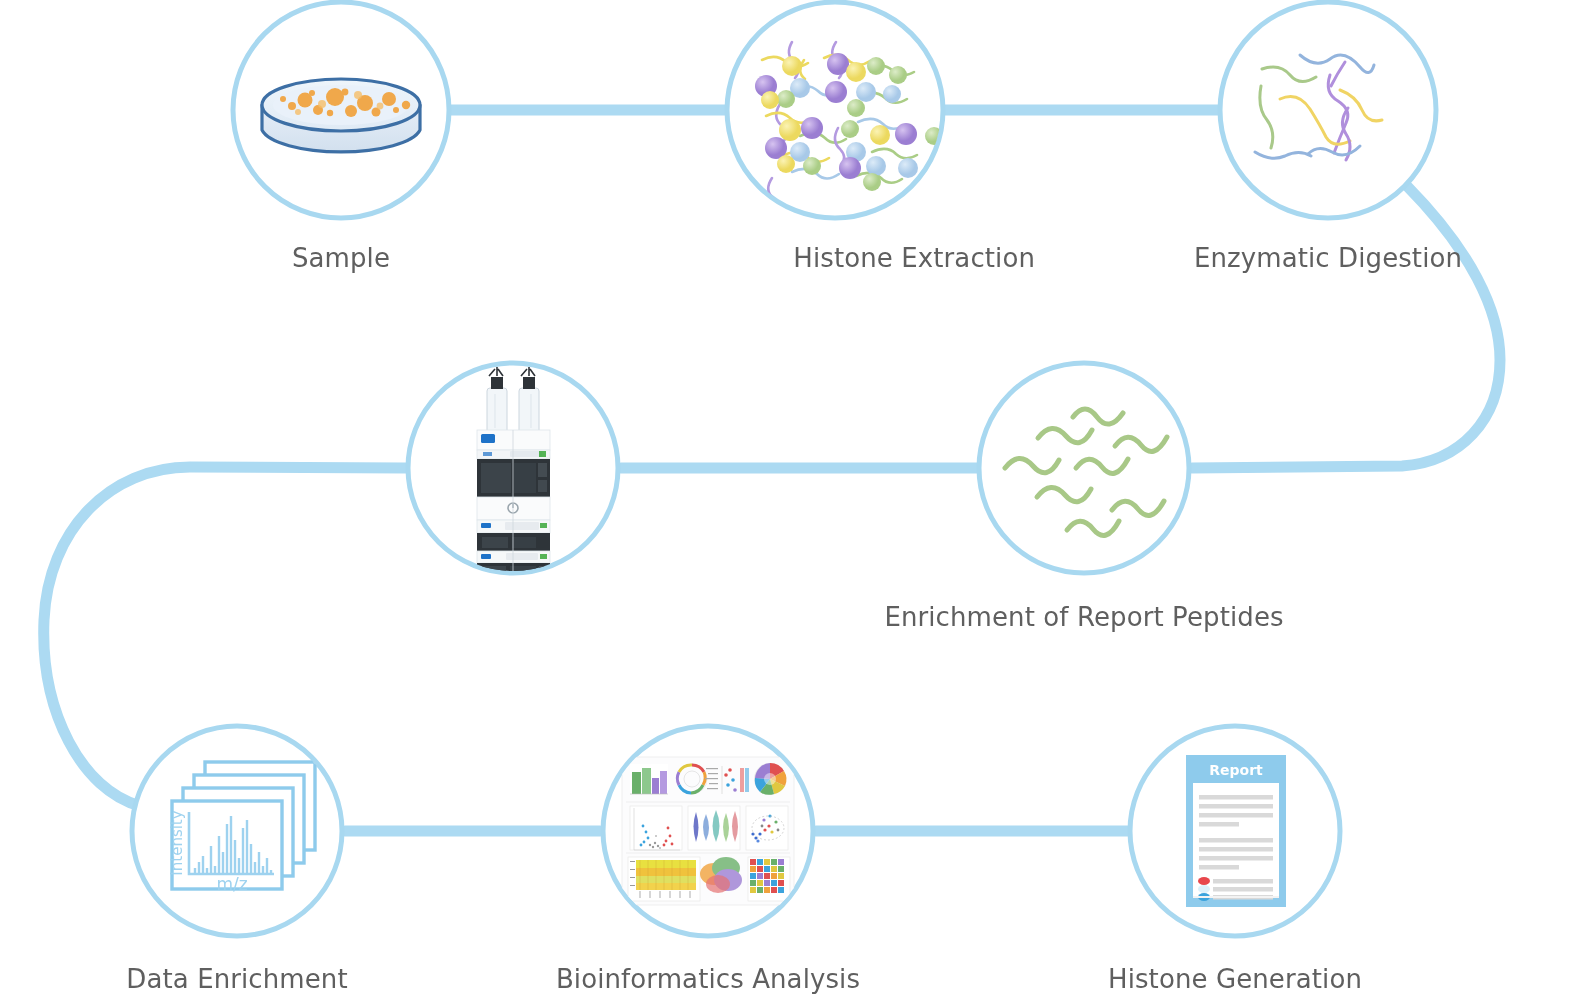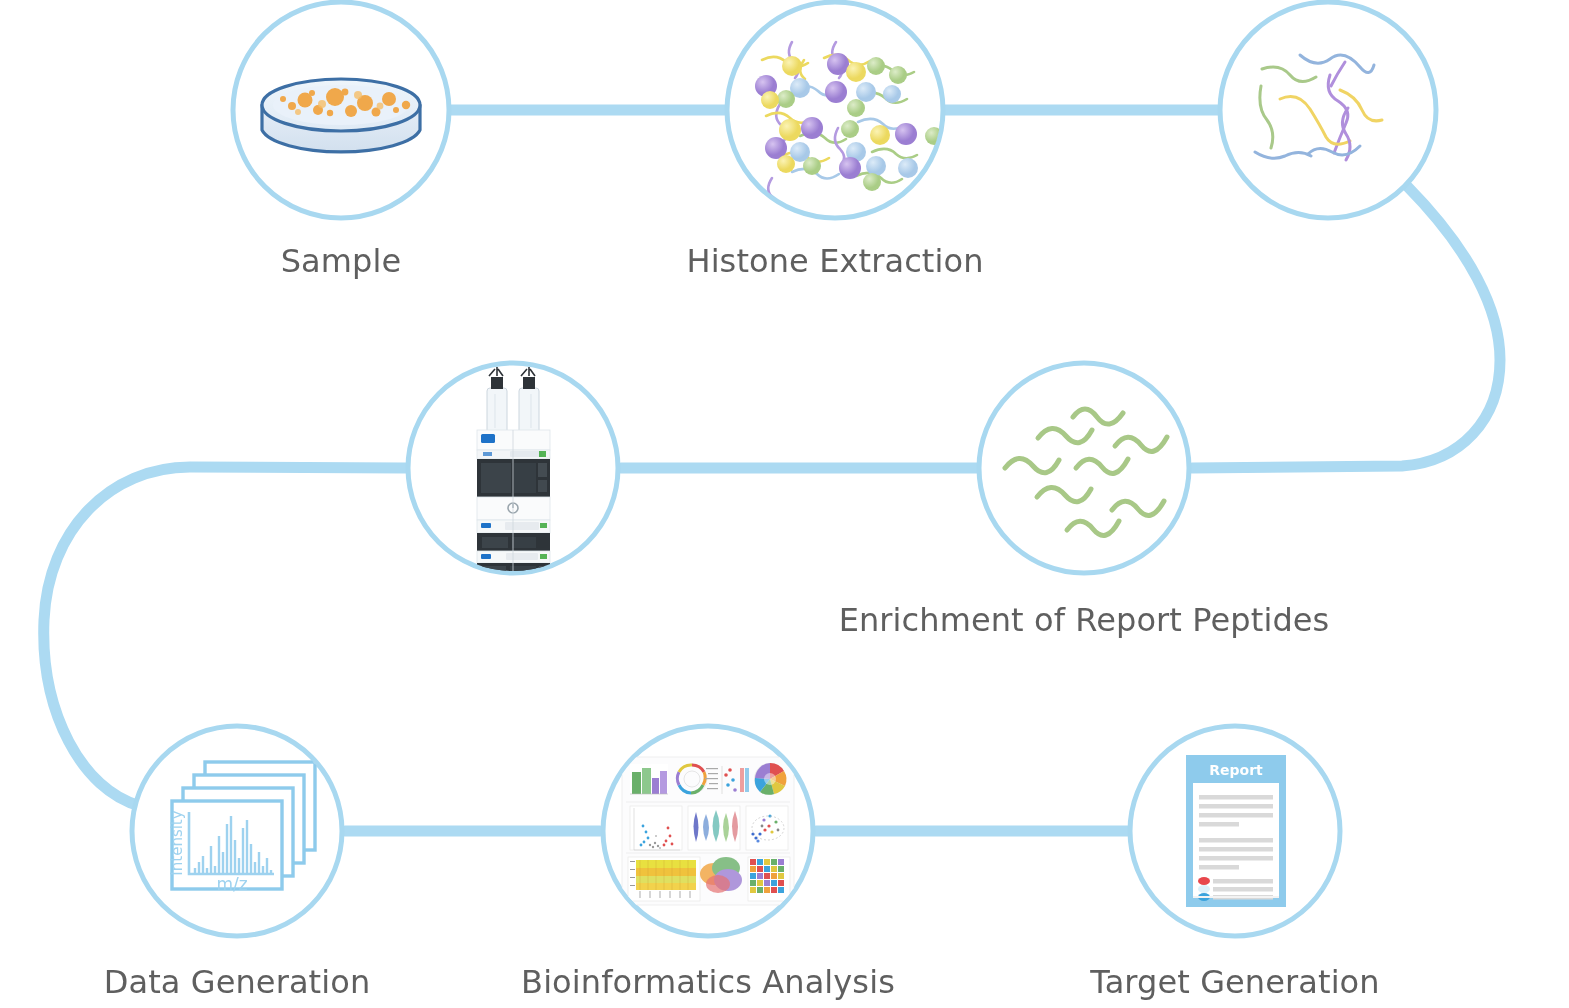--- a/index.html
+++ b/index.html
@@ -7,21 +7,21 @@
     width:1569px;height:1008px;position:relative;overflow:hidden;
     font-family:"DejaVu Sans","Liberation Sans",sans-serif;
   }
   #stage{position:absolute;inset:0;width:1569px;height:1008px;}
   .layer{position:absolute;left:0;top:0;width:1569px;height:1008px;}
   svg.layer{pointer-events:none;}
   .node-label{
     position:absolute;
     text-align:center;
     color:#5f5f5f;
-    font-size:32px;
+    font-size:26px;
     font-weight:400;
     letter-spacing:0.1px;
     white-space:nowrap;
     line-height:1;
   }
 </style>
 </head>
 <body>
 
 <div id="stage">
@@ -503,25 +503,26 @@
       <ellipse cx="1204" cy="881" rx="6" ry="4" fill="#e8474c"></ellipse>
       <ellipse cx="1204" cy="889" rx="6" ry="4" fill="#dcf0fa"></ellipse>
       <ellipse cx="1204" cy="897" rx="6" ry="4" fill="#3ba3dd"></ellipse>
       <rect x="1193" y="896" width="86" height="2" fill="#f3f3f3"></rect>
     </g>
 
   </svg>
 
   <div class="node-label" style="left:141px;top:245px;width:400px;">Sample</div>
 
-  <div class="node-label" style="left:635px;top:245px;width:400px;">Histone Extraction</div>
-
+  <div class="node-label" style="left:635px;top:245px;width:400px;text-align:right;">Histone Extraction</div>
+
+  <div class="node-label" style="left:1128px;top:245px;width:400px;">Enzymatic Digestion</div>
 
 
   <div class="node-label" style="left:834px;top:604px;width:500px;">Enrichment of Report Peptides</div>
 
-  <div class="node-label" style="left:37px;top:966px;width:400px;">Data Generation</div>
+  <div class="node-label" style="left:37px;top:966px;width:400px;">Data Enrichment</div>
 
   <div class="node-label" style="left:508px;top:966px;width:400px;text-align:center;">Bioinformatics Analysis</div>
 
-  <div class="node-label" style="left:1035px;top:966px;width:400px;">Target Generation</div>
+  <div class="node-label" style="left:1035px;top:966px;width:400px;">Histone Generation</div>
 
 </div>
 
 </body></html>

